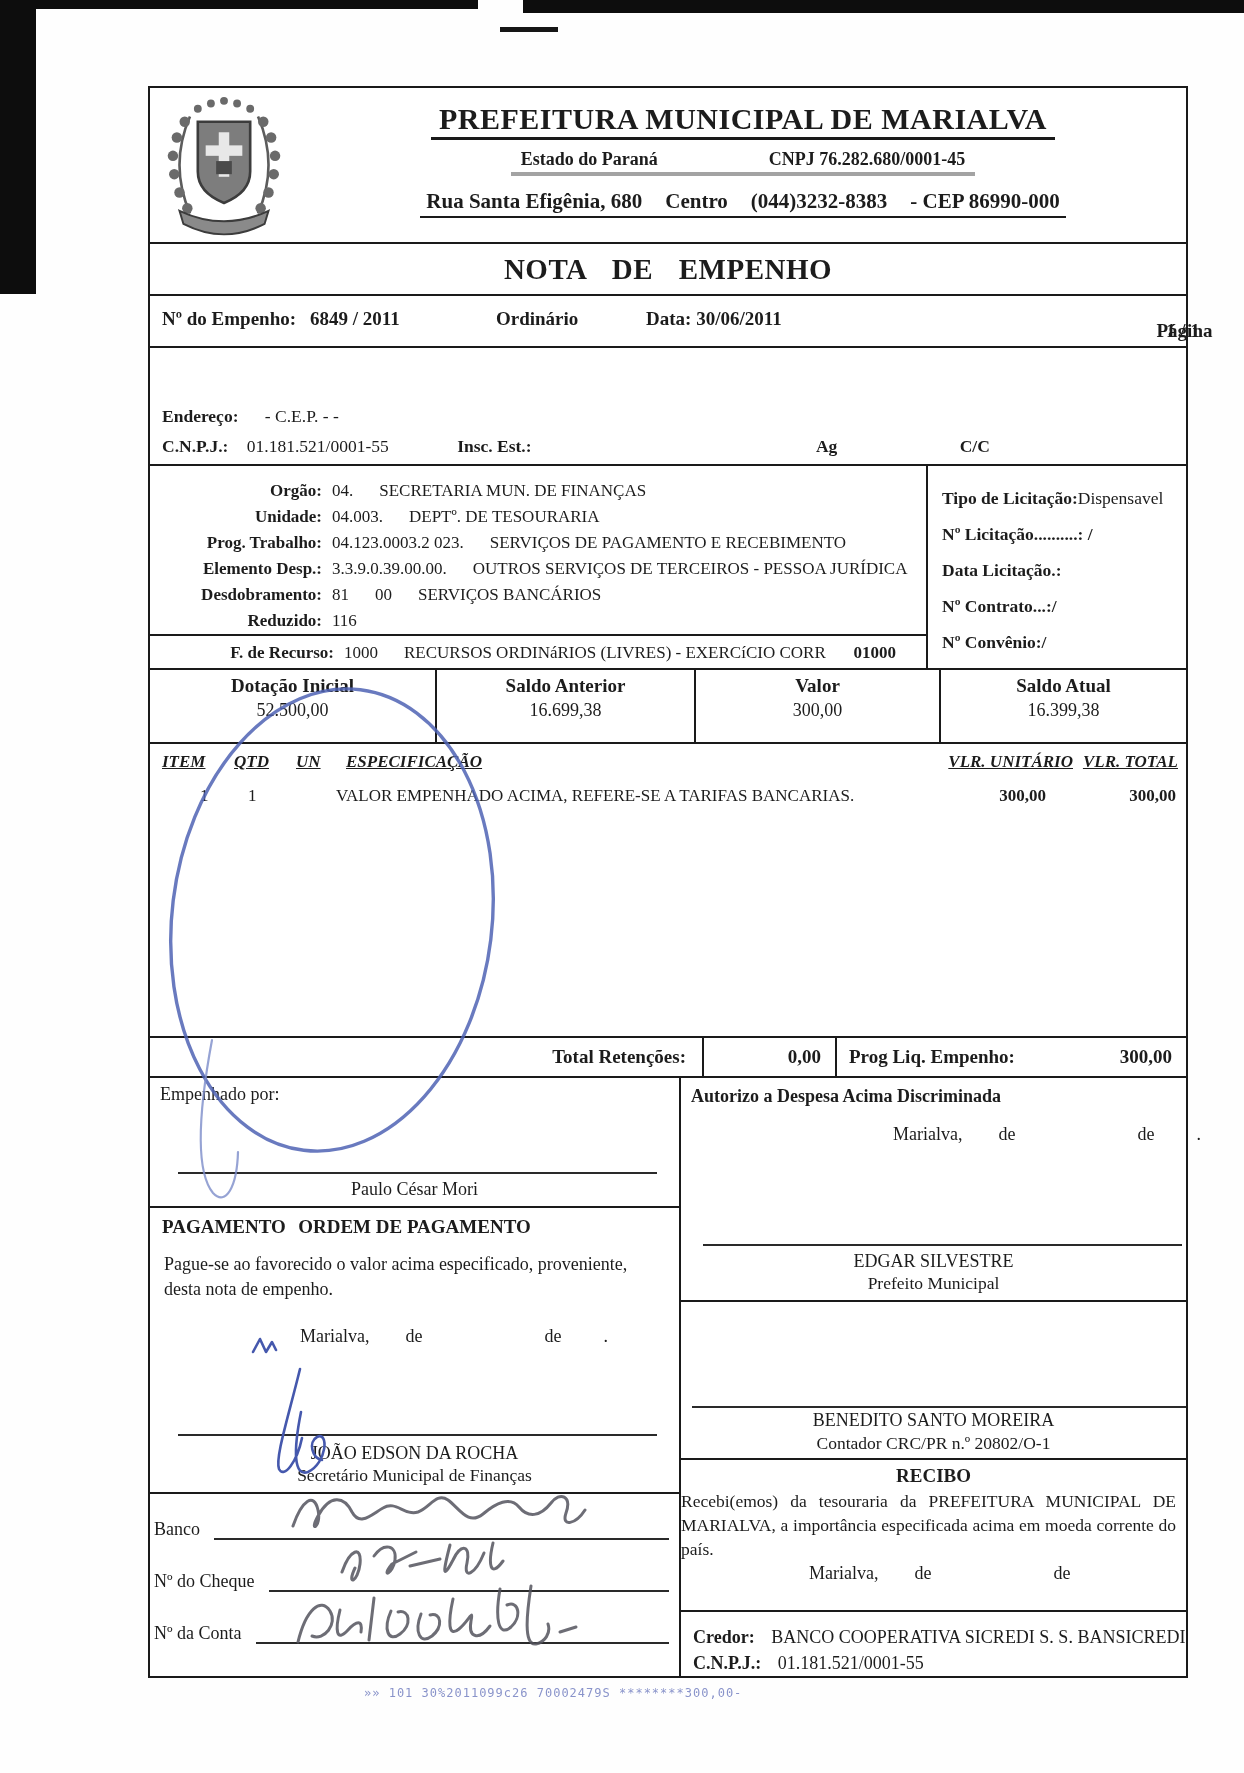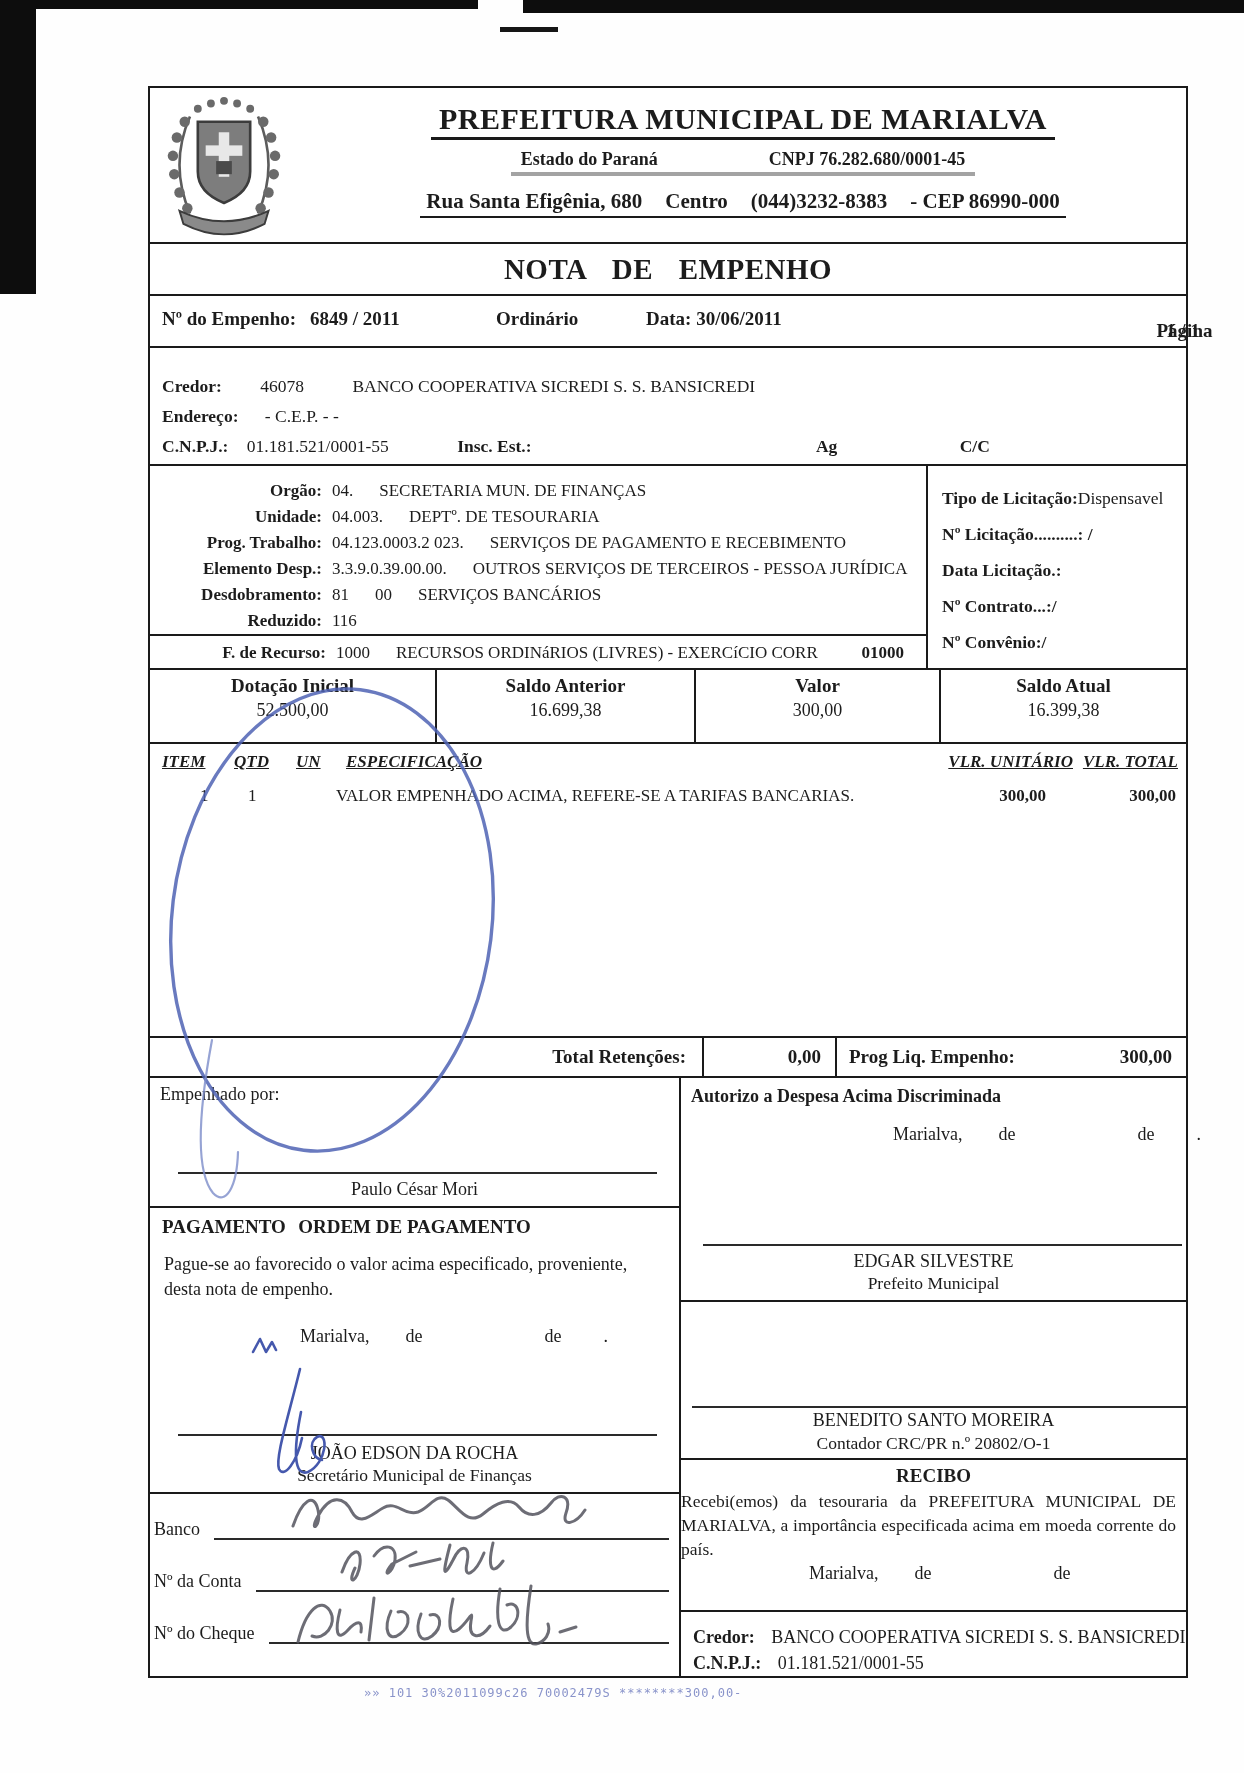--- a/index.html
+++ b/index.html
@@ -35,21 +35,21 @@
   .cr1{top:28px;left:12px;} .cr1 .code{margin-left:34px;} .cr1 .name{margin-left:44px;}
   .cr2{top:58px;left:12px;} .cr2 .val{margin-left:22px;}
   .cr3{top:88px;left:12px;} .cr3 .val{margin-left:14px;} .cr3 .insc{margin-left:64px;} .cr3 .ag{margin-left:280px;} .cr3 .cc{margin-left:118px;}
 
   
   .budget{height:202px;border-bottom:2px solid #1a1a1a;display:flex;}
   .budget-left{flex:1;display:flex;flex-direction:column;padding-top:12px;font-size:17px;}
   .b-row{display:flex;line-height:26px;white-space:nowrap;}
   .b-label{width:172px;text-align:right;font-weight:bold;}
   .b-code{margin-left:10px;} .b-code2{margin-left:26px;} .b-desc{margin-left:26px;}
-  .b-frec{border-top:2px solid #1a1a1a;margin-top:auto;padding:5px 4px;display:flex;line-height:24px;white-space:nowrap;font-size:17px;}
+  .b-frec{border-top:2px solid #1a1a1a;margin-top:auto;padding:5px 12px;display:flex;line-height:24px;white-space:nowrap;font-size:17px;}
   .b-frec .b-extra{margin-left:auto;margin-right:18px;font-weight:bold;}
   .budget-right{width:244px;border-left:2px solid #1a1a1a;padding:14px 0 0 14px;font-size:17.5px;font-weight:bold;}
   .budget-right div{line-height:36px;white-space:nowrap;}
   .lic-val{font-weight:normal;}
 
   
   .amounts{height:72px;border-bottom:2px solid #1a1a1a;display:grid;grid-template-columns:285px 259px 245px 1fr;text-align:center;}
   .amounts .col{padding-top:5px;}
   .amounts .col + .col{border-left:2px solid #1a1a1a;}
   .a-head{font-size:19px;font-weight:bold;}
@@ -187,25 +187,20 @@
     <span class="eb-label">Nº do Empenho:</span>
     <span class="eb-num">6849 / 2011</span>
     <span class="eb-kind">Ordinário</span>
     <span class="eb-date">Data: 30/06/2011</span>
     <span class="eb-page">
       <span>Página</span>&nbsp;&nbsp;<span>1 / 1</span>
     </span>
   </div>
 
   <div class="credor">
-    <div class="row cr1">
-      <span class="lb">Credor:</span>
-      <span class="code">46078</span>
-      <span class="name">BANCO COOPERATIVA SICREDI S. S. BANSICREDI</span>
-    </div>
     <div class="row cr2">
       <span class="lb">Endereço:</span>
       <span class="val">- C.E.P. -  -</span>
     </div>
     <div class="row cr3">
       <span class="lb">C.N.P.J.:</span>
       <span class="val">01.181.521/0001-55</span>
       <span class="lb insc">Insc. Est.:</span>
       <span class="lb ag">Ag</span>
       <span class="lb cc">C/C</span>
@@ -328,25 +323,25 @@
         <div class="cname">JOÃO EDSON DA ROCHA</div>
         <div class="ctitle">Secretário Municipal de Finanças</div>
       </div>
 
       <div class="box-chq">
         <div class="chq-row">
           <span>Banco</span>
           <span class="line"></span>
         </div>
         <div class="chq-row">
+          <span>Nº do Cheque</span>
+          <span class="line"></span>
+        </div>
+        <div class="chq-row">
           <span>Nº da Conta</span>
-          <span class="line"></span>
-        </div>
-        <div class="chq-row">
-          <span>Nº do Cheque</span>
           <span class="line"></span>
         </div>
       </div>
     </div>
 
     <div class="bot-right">
 
       <div class="box-aut">
         <div class="hd">Autorizo a Despesa Acima Discriminada</div>
         <div class="mar-row">

